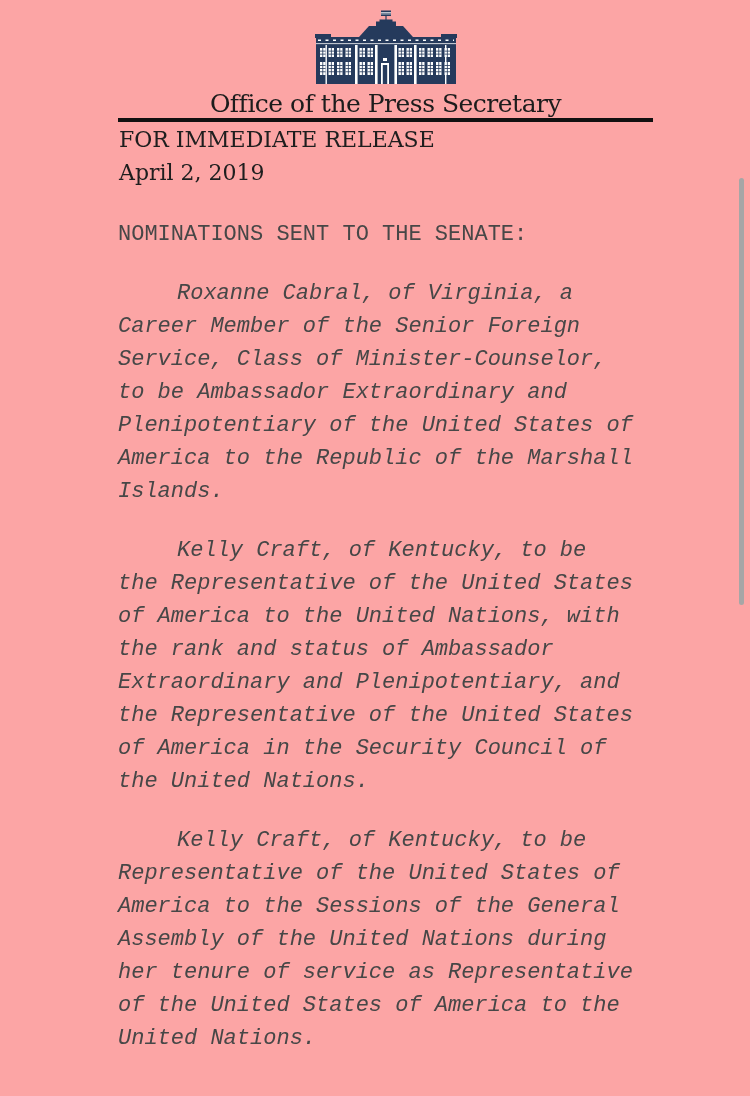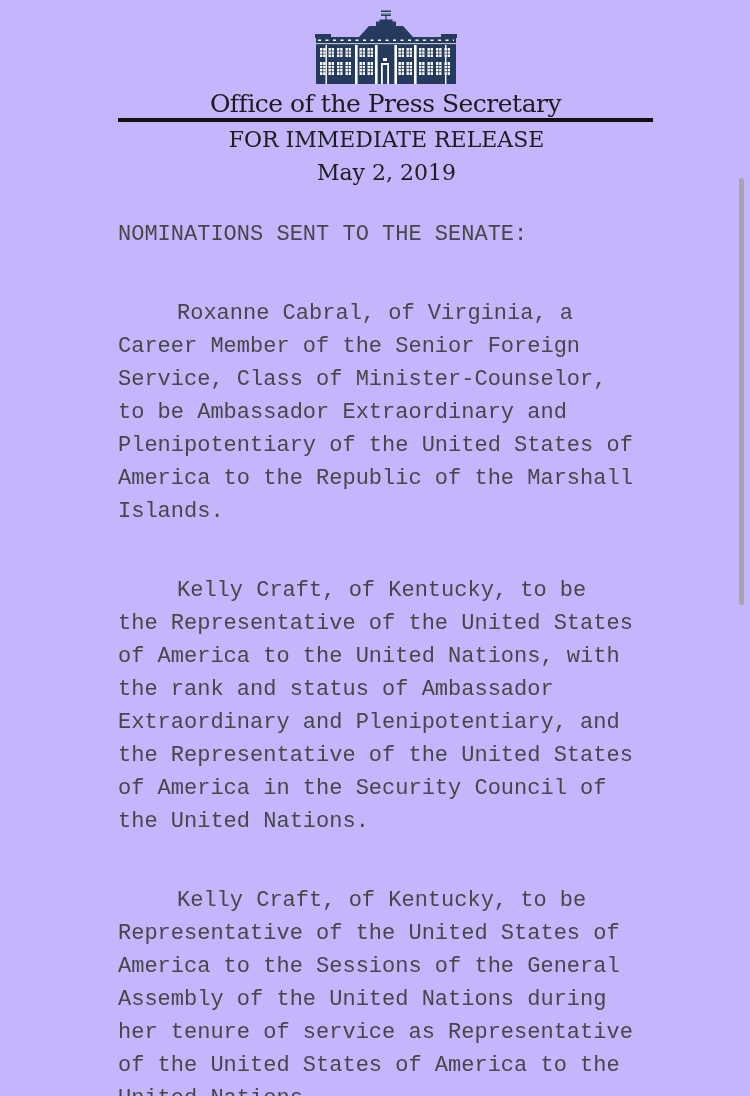--- a/index.html
+++ b/index.html
@@ -1,42 +1,41 @@
 <!DOCTYPE html>
 <html><head>
 <meta charset="utf-8">
 <style>
   html,body{margin:0;padding:0;background:#ffffff;}
   .page{
-    position:relative;width:750px;height:1096px;background:#c4b5fd;
+    position:relative;width:750px;height:1096px;background:#fca5a5;
     overflow:hidden;font-family:"DejaVu Serif",serif;
   }
   .logo{position:absolute;left:312px;top:8px;width:148px;height:76px;}
   .masthead-title{
     position:absolute;left:118px;top:87px;width:535px;height:33px;
     line-height:33px;text-align:center;font-size:25px;color:#1c1c1c;
     font-family:"DejaVu Serif",serif;letter-spacing:-0.5px;white-space:nowrap;
   }
   .rule{position:absolute;left:118px;top:118px;width:535px;height:4px;background:#111111;}
   .release-block{
     position:absolute;left:119px;top:123px;width:535px;
     font-size:22px;line-height:33px;color:#1e1e1e;
     font-family:"DejaVu Serif",serif;
-    text-align:center;
   }
   .doc{
     position:absolute;left:118px;top:218px;width:540px;
     font-family:"Liberation Mono",monospace;font-size:22px;line-height:33px;
     color:#474747;
   }
   .doc pre{
     margin:0;font-family:"Liberation Mono",monospace;font-size:22px;
     line-height:33px;white-space:pre;
   }
-  .doc pre.para{margin-top:46px;text-indent:59px;}
+  .doc pre.para{margin-top:26px;text-indent:59px;font-style:italic;}
   .scrollbar-thumb{
     position:absolute;left:739px;top:178px;width:5px;height:427px;
     background:#a6a6a6;border-radius:3px;
   }
 </style>
 </head>
 <body>
 
 <div class="page">
 
@@ -113,21 +112,21 @@
       <rect x="69" y="55" width="8" height="21" fill="#ffffff"></rect>
       <rect x="70.8" y="57" width="4.4" height="19" fill="#253A5C"></rect>
     </svg>
   </div>
 
   <div class="masthead-title">Office of the Press Secretary</div>
   <div class="rule"></div>
 
   <div class="release-block">
     <div>FOR IMMEDIATE RELEASE</div>
-    <div>May 2, 2019</div>
+    <div>April 2, 2019</div>
   </div>
 
   <div class="doc">
     <pre class="doc-heading">NOMINATIONS SENT TO THE SENATE:</pre>
     <pre class="para">Roxanne Cabral, of Virginia, a
 Career Member of the Senior Foreign
 Service, Class of Minister-Counselor,
 to be Ambassador Extraordinary and
 Plenipotentiary of the United States of
 America to the Republic of the Marshall

